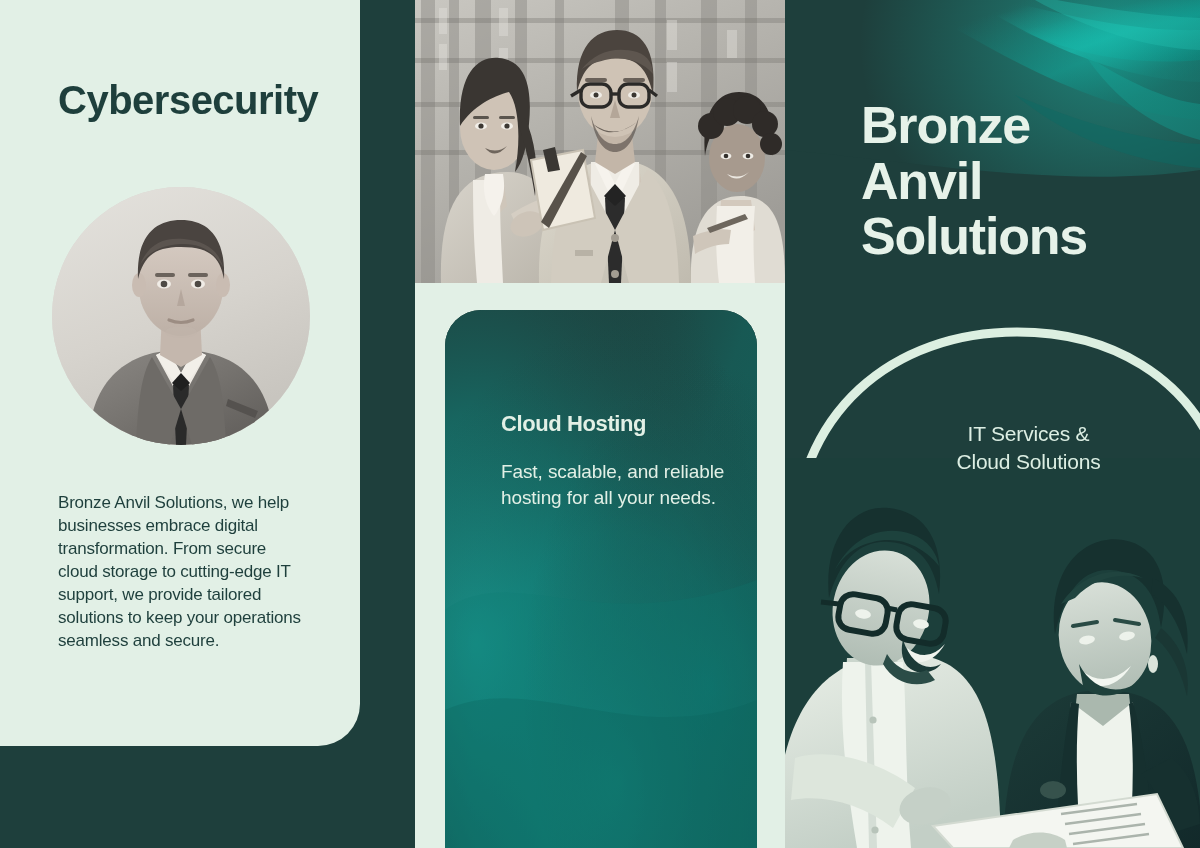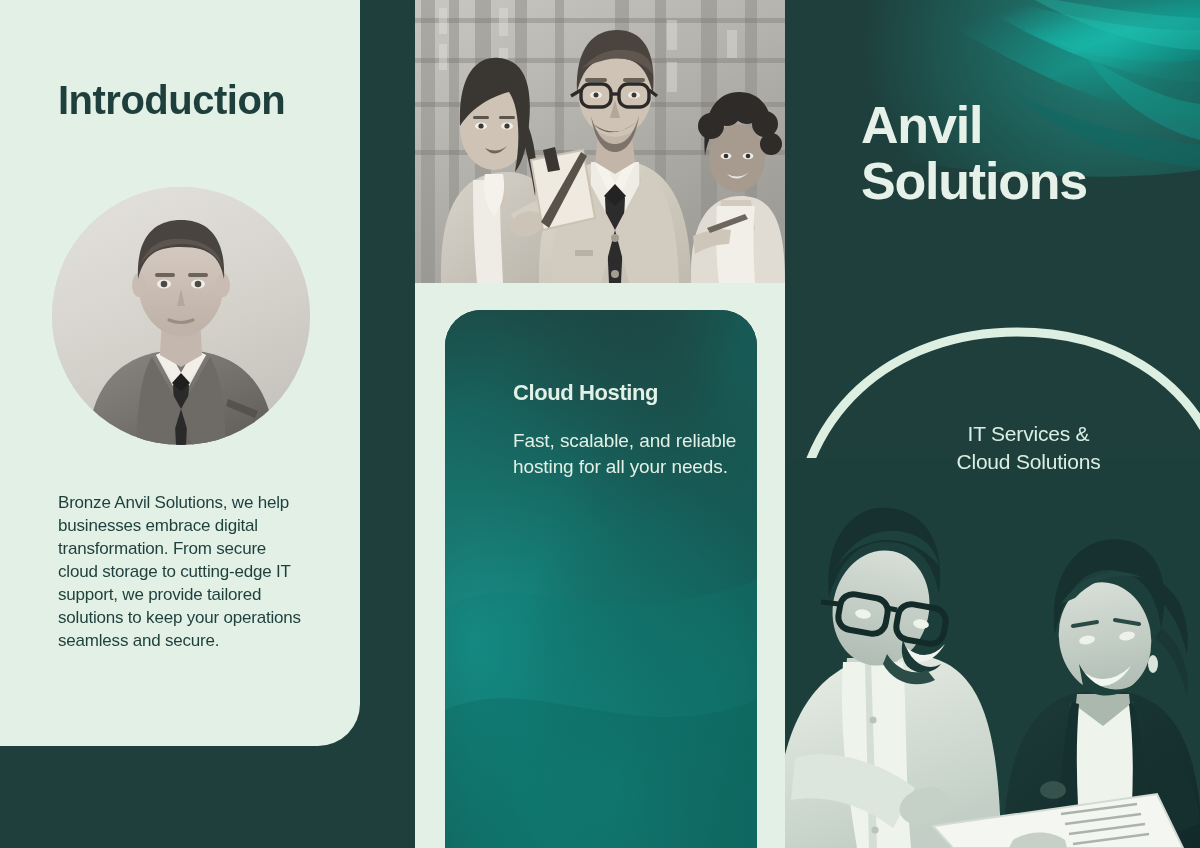--- a/index.html
+++ b/index.html
@@ -76,22 +76,23 @@
     left:445px; top:310px;
     width:312px; height:538px;
     border-radius:36px 36px 0 0;
     overflow:hidden;
     background:#1e3f3c;
   }
   .card-glow { position:absolute; inset:0; }
 
   .svc {
     position:absolute;
-    left:68px;
+    left:56px;
     width:236px;
+    margin-top:31px;
   }
   .svc-1 { top:70px; }
   .svc-2 { top:215px; }
   .svc-3 { top:360px; }
 
   .svc-title {
     font-size:22px;
     font-weight:bold;
     color:#e2f0e6;
     letter-spacing:-0.4px;
@@ -155,21 +156,21 @@
   }
   .bottom-photo svg { display:block; width:100%; height:100%; }
 </style>
 </head>
 <body>
 
 <div id="brochure">
 
   <div class="left-panel">
 
-    <div class="intro-title">Introduction</div>
+    <div class="intro-title">Cybersecurity</div>
 
     <div class="portrait">
       <svg viewBox="0 0 258 258" preserveAspectRatio="xMidYMid slice">
         <defs>
           <linearGradient id="pbg" x1="0" y1="0" x2="0.4" y2="1">
             <stop offset="0%" stop-color="#e4e2dd"></stop>
             <stop offset="60%" stop-color="#d6d3cd"></stop>
             <stop offset="100%" stop-color="#c8c5bf"></stop>
           </linearGradient>
           <linearGradient id="suit" x1="0" y1="0" x2="1" y2="1">
@@ -430,20 +431,21 @@
       <path d="M120 0 C210 50 300 110 415 120 L415 0 Z" fill="url(#a3)"></path>
       <path d="M185 0 C250 40 330 80 415 82 L415 30 C340 32 265 10 215 0 Z" fill="url(#a2)"></path>
       <path d="M250 0 C300 28 360 48 415 50 L415 18 C365 16 305 6 272 0 Z" fill="#25c0b0" opacity="0.35"></path>
       <path d="M300 55 C340 80 380 100 415 104 L415 140 C370 128 330 100 300 55 Z" fill="#0e8b81" opacity="0.45"></path>
       <rect width="415" height="360" fill="url(#a4)"></rect>
       <path d="M0 150 C120 160 280 190 415 170 L415 360 L0 360 Z" fill="#1e3f3c"></path>
       <path d="M230 95 C290 120 350 140 415 144 L415 168 C350 162 285 140 230 95 Z" fill="#0b6a64" opacity="0.5"></path>
     </svg>
 
     <div class="brand-title">
+      <div>Bronze</div>
       <div>Anvil</div>
       <div>Solutions</div>
     </div>
 
     <svg class="arc-wrap" viewBox="0 0 415 260" preserveAspectRatio="none">
       <path d="M8 255 C8 110 110 32 232 32 C330 32 400 80 430 150" fill="none" stroke="#dcefe1" stroke-width="9" stroke-linecap="round"></path>
     </svg>
 
     <div class="tagline">
       <div>IT Services &amp;</div>

